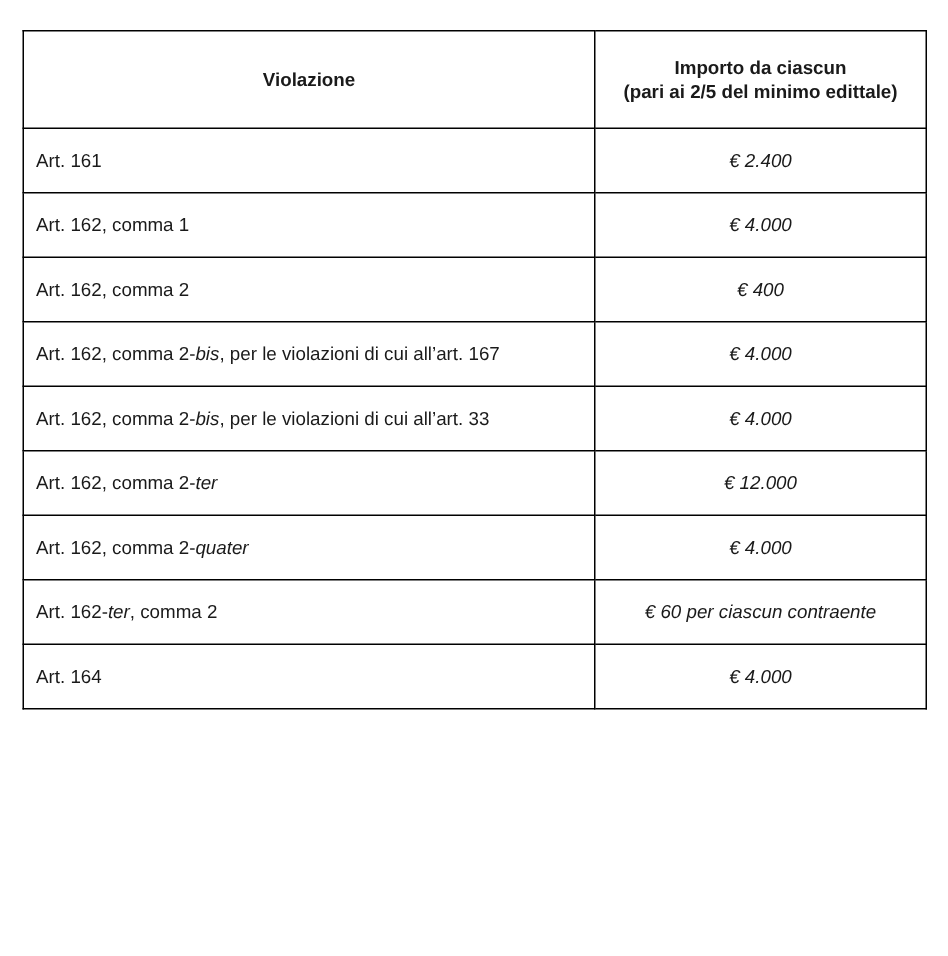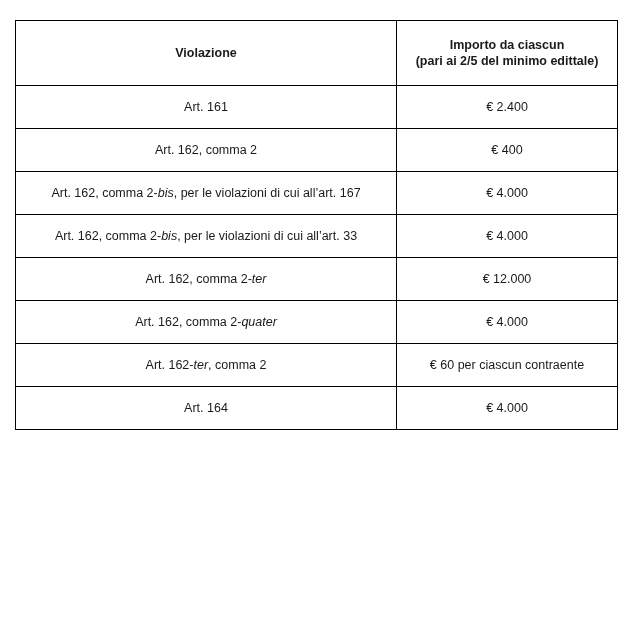--- a/index.html
+++ b/index.html
@@ -42,21 +42,20 @@
   table.violazioni col.col-importo    { width: 221px; }
 
   table.violazioni th,
   table.violazioni td {
     border: 1px solid #000000;
     background: #ffffff;
     font-size: 12.5px;
     line-height: 1.3;
     color: #1a1a1a;
     vertical-align: middle;
-    text-align: center;
   }
 
   
   table.violazioni thead th {
     height: 56px;
     font-weight: bold;
     text-align: center;
     padding: 4px 8px;
   }
   .hdr-line { display: block; }
@@ -64,20 +63,21 @@
   
   table.violazioni tbody td {
     height: 38px;
     padding: 2px 8px;
   }
   td.cell-violazione {
     text-align: left;
   }
   td.cell-importo {
     text-align: center;
+    font-style: italic;
   }
 
   em.lat {
     font-style: italic;
   }
 </style>
 </head>
 <body>
 
 <div class="page">
@@ -97,20 +97,24 @@
             <span class="hdr-line">Importo da ciascun</span>
             <span class="hdr-line">(pari ai 2/5 del minimo edittale)</span>
           </th>
         </tr>
       </thead>
       <tbody id="table-body">
 
       <tr>
             <td class="cell-violazione">Art. 161</td>
             <td class="cell-importo">€ 2.400</td>
+          </tr>
+          <tr>
+            <td class="cell-violazione">Art. 162, comma 1</td>
+            <td class="cell-importo">€ 4.000</td>
           </tr>
           <tr>
             <td class="cell-violazione">Art. 162, comma 2</td>
             <td class="cell-importo">€ 400</td>
           </tr>
           <tr>
             <td class="cell-violazione">Art. 162, comma 2-<em class="lat">bis</em>, per le violazioni di cui all’art. 167</td>
             <td class="cell-importo">€ 4.000</td>
           </tr>
           <tr>

